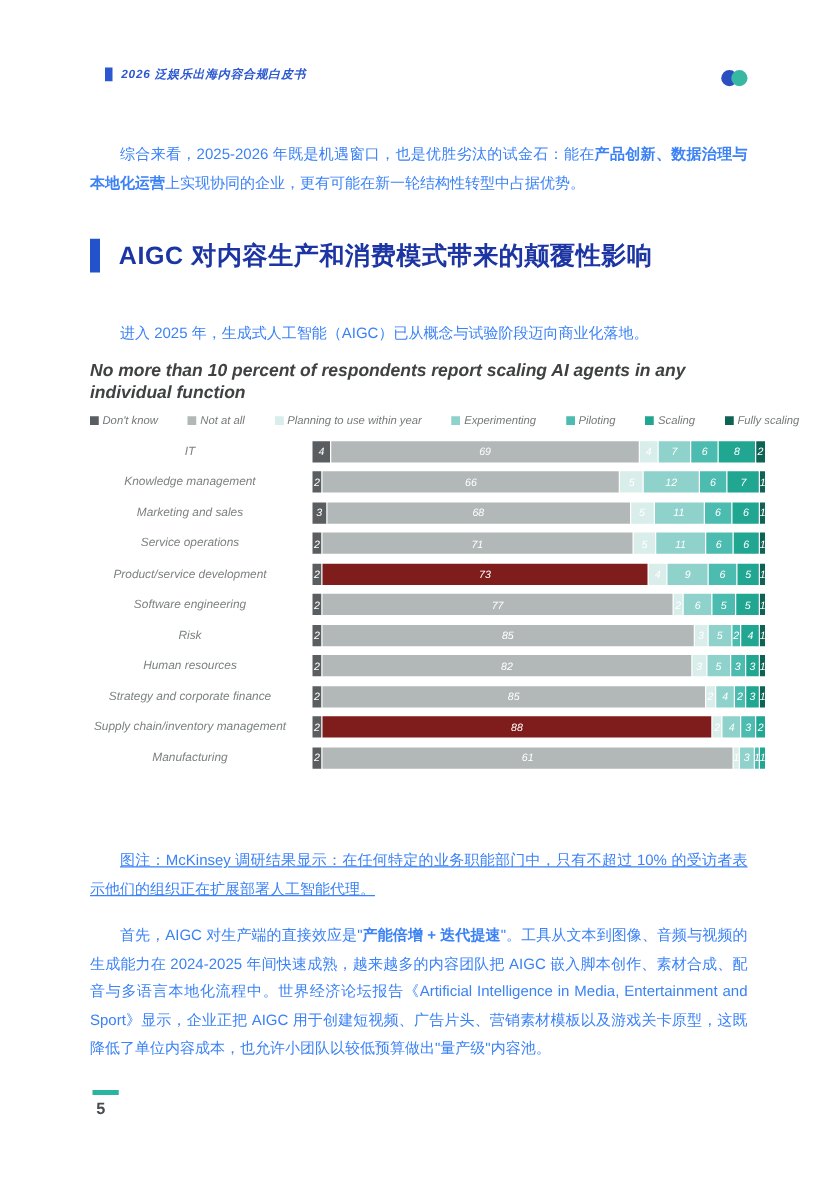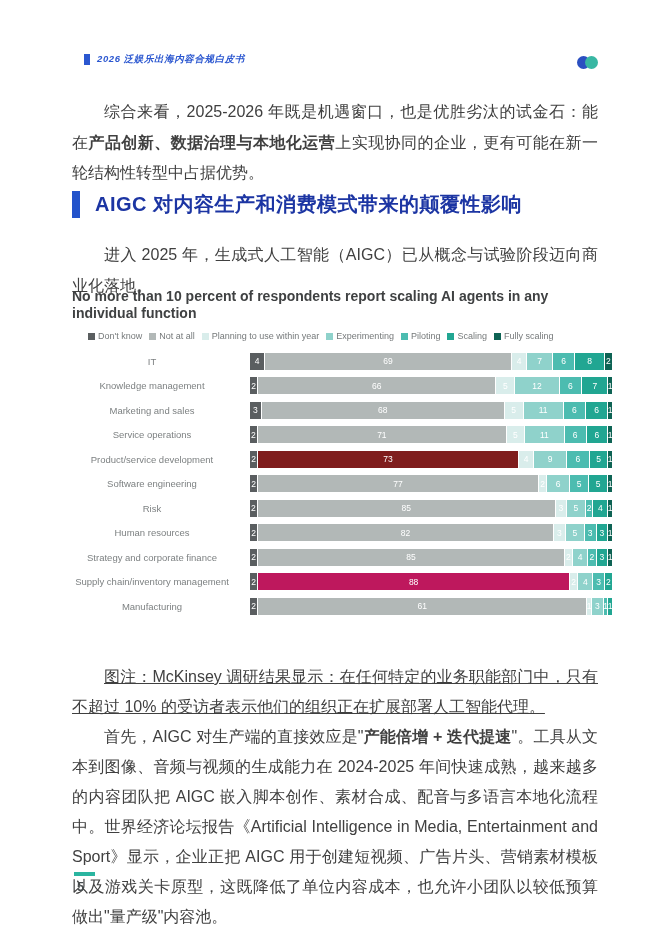--- a/index.html
+++ b/index.html
@@ -18,39 +18,39 @@
   .header-mark { width:6px; height:11px; background:#2b57d0; margin-right:7px; flex:none; }
   .header-title { color:#2b57d0; font-size:9.5px; font-weight:bold; font-style:italic; letter-spacing:.6px; }
   .logo { position:absolute; top:56px; right:62px; width:26px; height:14px; }
   .logo .c { position:absolute; width:13px; height:13px; border-radius:50%; top:0; }
   .logo .c.blue { left:0; background:#2b4fc1; }
   .logo .c.teal { left:8px; background:#38b7a3; }
 
   
   .para {
     position:absolute; left:72px; width:526px;
-    font-size:16px; line-height:1.92; text-align:justify;
-    color:#404040; text-indent:2em;
+    font-size:12px; line-height:1.92; text-align:justify;
+    color:#3b82f6; text-indent:2em;margin-top:15px;
   }
   .para b { font-weight:bold; }
   .p-intro { top:97px; }
   .p-lead  { top:240px; }
   .p-note  { top:662px; line-height:1.9;text-decoration:underline; }
   .p-body  { top:722px; line-height:1.88; }
 
   
   .section { position:absolute; top:191px; left:72px; display:flex; align-items:flex-end; }
   .section-bar { width:8px; height:27px; background:#2353cb; margin-right:15px; flex:none; }
   .section-title { font-size:20px; font-weight:bold; color:#1c35a3; letter-spacing:.5px; }
 
   
-  .chart { position:absolute; top:288px; left:72px; width:540px; }
+  .chart { position:absolute; top:288px; left:72px; width:540px;font-style:italic; }
   .chart-title { font-size:14px; font-weight:bold; color:#3f4142; line-height:1.22; width:532px; }
   .chart-subtitle { margin-top:7px; font-size:12.5px; color:#5e6263; line-height:1.4; text-align:justify; width:532px; }
-  .legend { margin-top:9px; margin-left:16px; display:flex; align-items:flex-start; gap:7px; white-space:nowrap; }
+  .legend { margin-top:9px; margin-left:0; display:flex; align-items:flex-start; gap:24px; white-space:nowrap; }
   .legend-item { display:flex; align-items:center; gap:3px; }
   .legend-swatch { width:7px; height:7px; flex:none; }
   .legend-label { font-size:9px; color:#75797a; }
   .rows { margin-top:8px; }
   .row { display:flex; align-items:center; height:24.5px; }
   .row-label { width:178px; flex:none; text-align:center; padding-right:18px; font-size:9.5px; color:#7d8182; white-space:nowrap; }
   .row-bar { flex:1; height:17px; display:flex; column-gap:1px; }
   .seg { height:100%; display:flex; align-items:center; justify-content:center; color:#ffffff; font-size:8.5px; white-space:nowrap; overflow:visible; }
 
   
@@ -218,21 +218,21 @@
             <div class="seg" title="Experimenting: 4%" style="width: 4.0404%; background: rgb(143, 210, 203);">4</div>
             <div class="seg" title="Piloting: 2%" style="width: 2.0202%; background: rgb(76, 188, 176);">2</div>
             <div class="seg" title="Scaling: 3%" style="width: 3.0303%; background: rgb(33, 166, 146);">3</div>
             <div class="seg" title="Fully scaled: 1%" style="width: 1.0101%; background: rgb(14, 99, 84);">1</div>
           </div>
         </div>
         <div class="row">
           <span class="row-label">Supply chain/inventory management</span>
           <div class="row-bar">
             <div class="seg" title="Don't know: 2%" style="width: 1.9802%; background: rgb(90, 94, 96);">2</div>
-            <div class="seg" title="Not at all: 88%" style="width: 87.1287%; background: #be185d;">88</div>
+            <div class="seg" title="Not at all: 88%" style="width: 87.1287%; background: #7f1d1d;">88</div>
             <div class="seg" title="Planning to use within year: 2%" style="width: 1.9802%; background: rgb(217, 237, 235);">2</div>
             <div class="seg" title="Experimenting: 4%" style="width: 3.9604%; background: rgb(143, 210, 203);">4</div>
             <div class="seg" title="Piloting: 3%" style="width: 2.9703%; background: rgb(76, 188, 176);">3</div>
             <div class="seg" title="Scaling: 2%" style="width: 1.9802%; background: rgb(33, 166, 146);">2</div>
           </div>
         </div>
         <div class="row">
           <span class="row-label">Manufacturing</span>
           <div class="row-bar">
             <div class="seg" title="Don't know: 2%" style="width: 2.0202%; background: rgb(90, 94, 96);">2</div>

